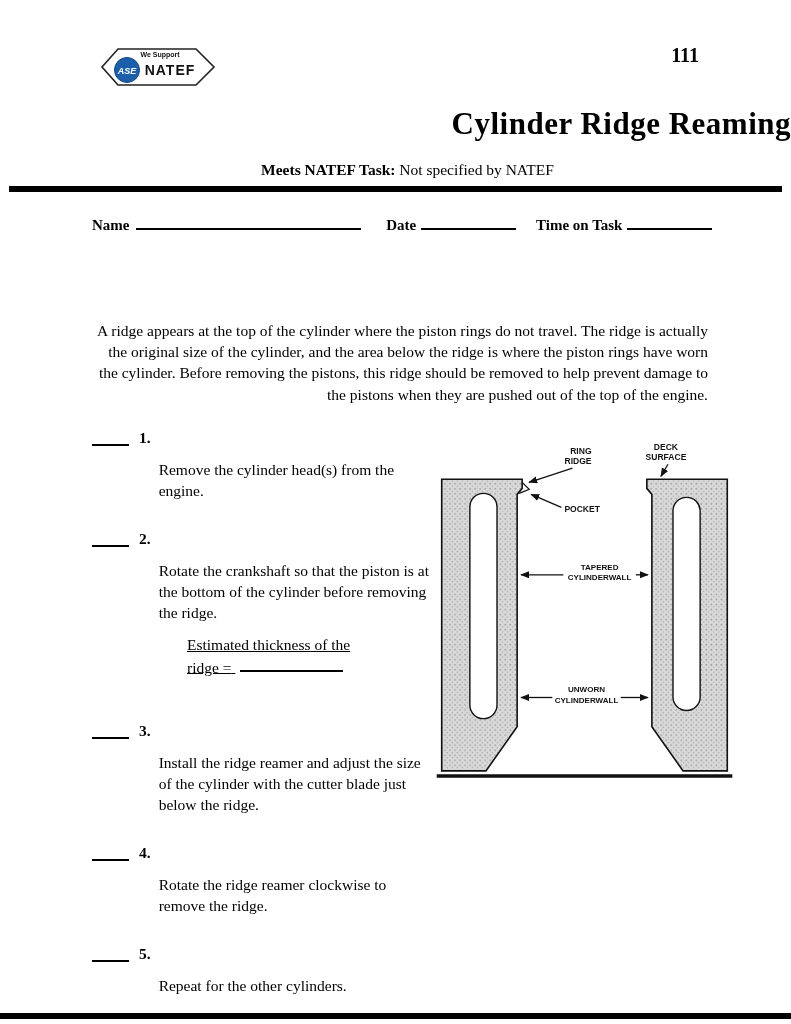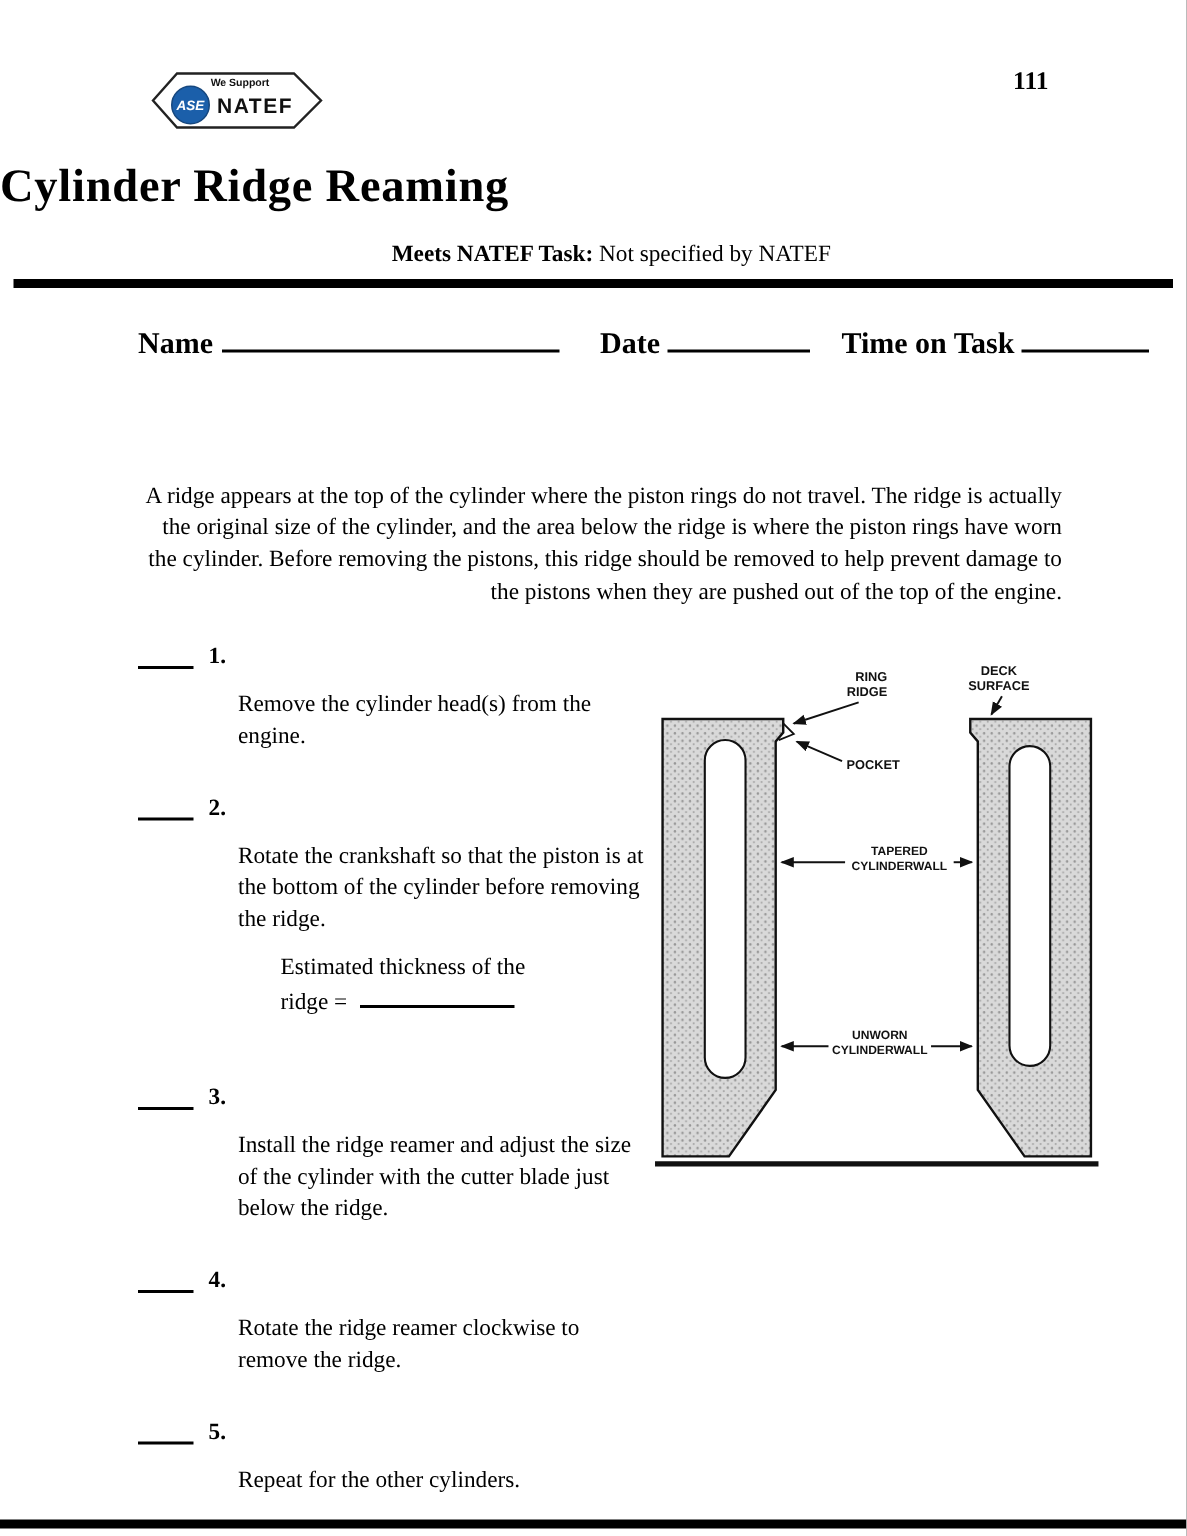--- a/index.html
+++ b/index.html
@@ -3,28 +3,28 @@
 <meta charset="utf-8">
 <style>
   html,body { margin:0; padding:0; background:#888; }
   .page {
     position:relative; width:791px; height:1024px; margin:0 auto;
     background:#ffffff; color:#000;
     font-family:"Liberation Serif", serif;
     overflow:hidden;
   }
   .logo { position:absolute; left:94px; top:40px; }
-  .page-number { position:absolute; right:92px; top:44px; font-weight:bold; font-size:17px; }
-  .title { position:absolute; top:106px; left:0; width:100%; text-align:left;
+  .page-number { position:absolute; right:92px; top:44px; font-weight:bold; font-size:20px; }
+  .title { position:absolute; top:106px; left:0; width:100%; text-align:right;
            font-size:31px; font-weight:bold; margin:0; letter-spacing:0.5px; }
   .task-line { position:absolute; top:161px; left:12px; width:100%; text-align:center; font-size:15.5px; }
   .task-label { font-weight:bold; }
   .rule { position:absolute; top:186px; left:9px; right:9px; height:6px; background:#000; }
 
-  .form-row { position:absolute; left:92px; right:88px; font-size:20px; font-weight:bold; white-space:nowrap; }
+  .form-row { position:absolute; left:92px; right:88px; font-size:15px; font-weight:bold; white-space:nowrap; }
   .row1 { top:214px; }
   .row2 { top:248px; }
   .blank { display:inline-block; border-bottom:2px solid #000; height:0.95em; vertical-align:baseline; }
   .w225 { width:225px; margin-left:6px; }
   .w95  { width:95px;  margin-left:5px; }
   .w85  { width:85px;  margin-left:5px; }
   .w140 { width:140px; margin-left:6px; }
   .w128 { width:128px; margin-left:5px; }
   .w100 { width:103px; margin-left:5px; }
   .gap22 { margin-left:22px; }
@@ -36,21 +36,21 @@
            font-size:15.5px; line-height:1.37; margin:0;text-align:right; }
 
   .content { position:absolute; top:427px; left:92px; width:650px; height:560px; }
   .steps { width:348px; }
   .step { display:flex; font-size:15.5px; line-height:1.36; }
   .step-blank { flex:none; width:37px; height:17px; border-bottom:2px solid #000; margin-right:10px; }
   .step-num { flex:none; font-weight:bold; margin-right:8px; }
   .step-txt { width:274px;margin-top:32px; }
   .mb28 { margin-bottom:27px; }
   .mb10 { margin-bottom:11px; }
-  .estimate { margin-left:95px; font-size:15.5px; line-height:1.37; margin-bottom:42px; }
+  .estimate { margin-left:95px; font-size:15.5px; line-height:1.37; margin-bottom:42px;text-decoration:underline; }
 
   .diagram { position:absolute; left:340px; top:0; width:305px; height:362px;text-align:center; }
 
   .scan-bar { position:absolute; left:0; right:0; bottom:5px; height:6px; background:#000; }
 </style>
 </head>
 <body>
 
 <div class="page">
 

